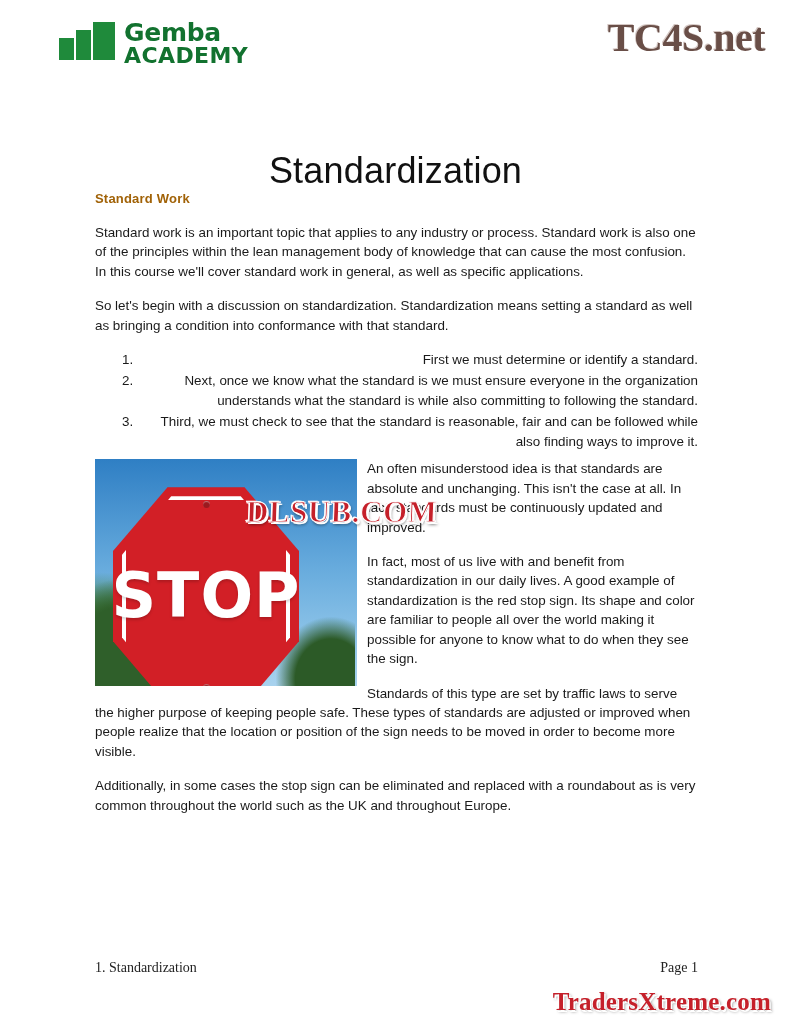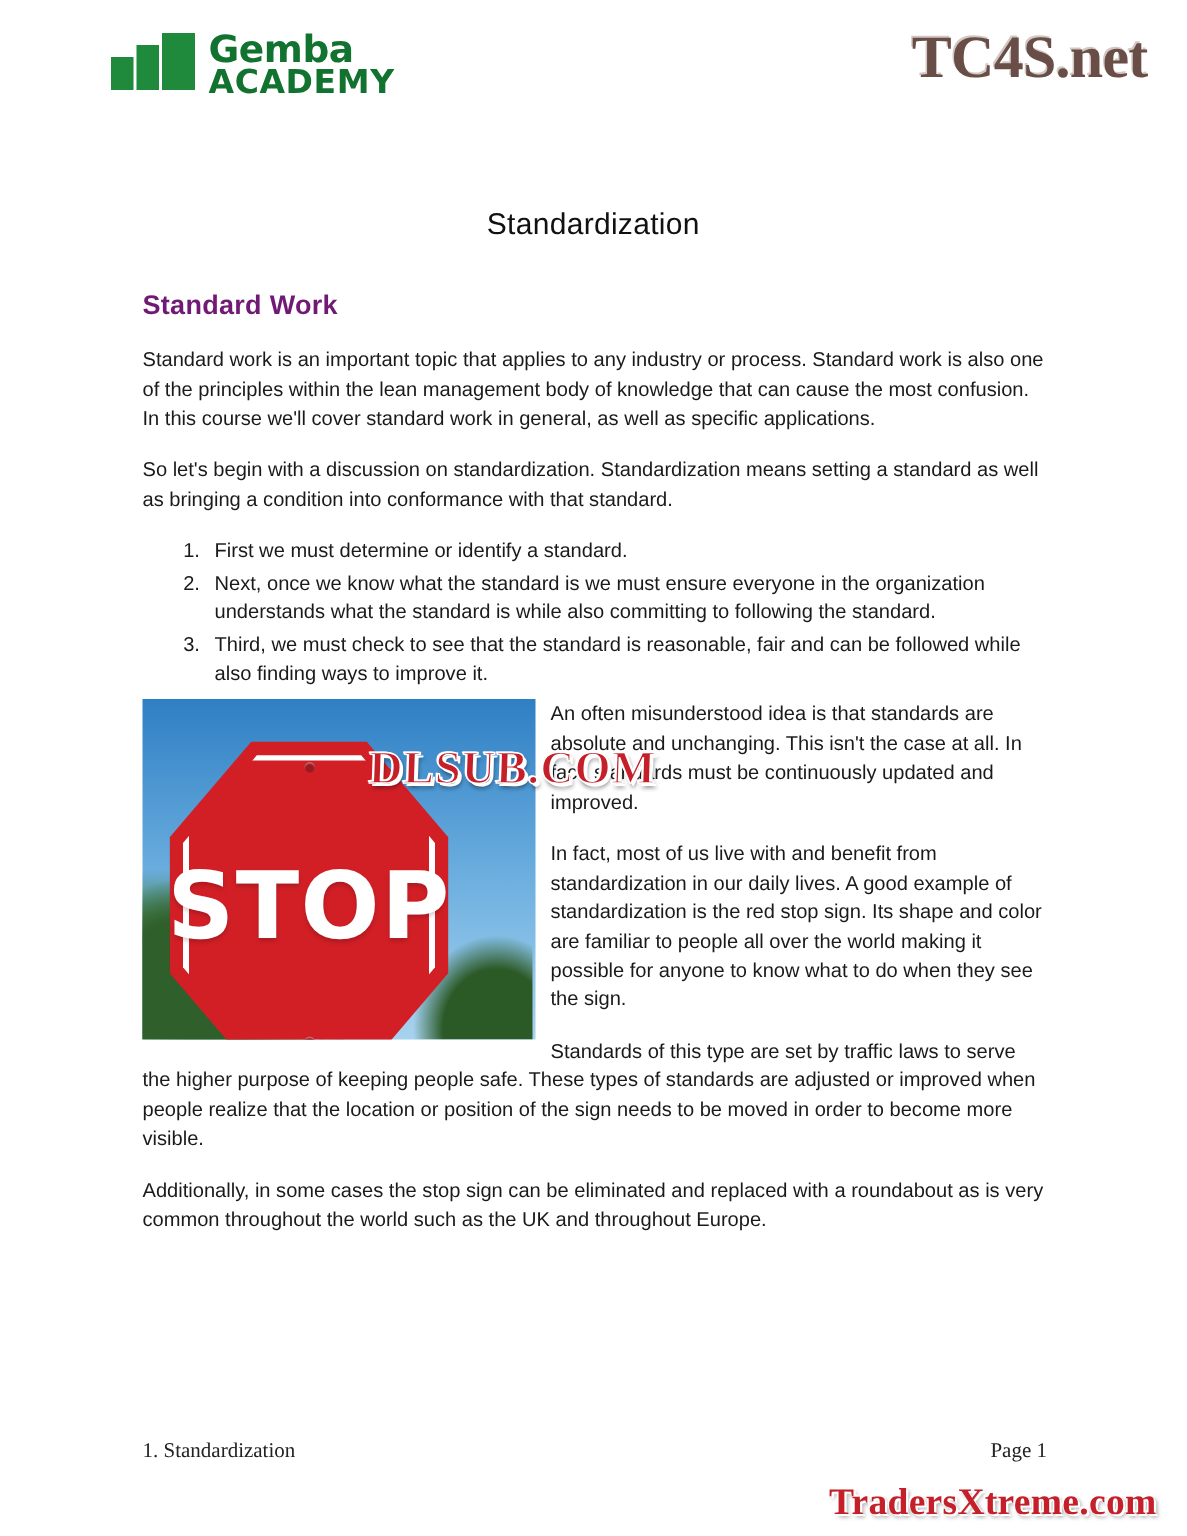--- a/index.html
+++ b/index.html
@@ -24,21 +24,21 @@
   
   .header {
     position: absolute;
     top: 14px;
     left: 0;
     width: 791px;
     height: 72px;
   }
   .logo {
     position: absolute;
-    left: 74px;
+    left: 59px;
     top: 6px;
     display: flex;
     align-items: flex-start;
   }
   .logo-mark {
     width: 56px;
     height: 40px;
     margin-right: 9px;
     position: relative;
   }
@@ -84,47 +84,48 @@
     opacity: 0.92;
   }
 
   
   .doc-title {
     position: absolute;
     top: 126px;
     left: 0;
     width: 791px;
     text-align: center;
-    font-size: 20px;
+    font-size: 36px;
     font-weight: normal;
     color: #111;
     letter-spacing: 0.2px;
   }
   .content {
     position: absolute;
     left: 95px;
     top: 190px;
     width: 603px;
     font-size: 13.4px;
     line-height: 1.45;
     color: #1a1a1a;
   }
   .section-head {
-    color: #701a75;
-    font-weight: bold;
-    font-size: 18px;
+    color: #a16207;
+    font-weight: bold;
+    font-size: 13px;
     margin: 0 0 14px 0;
     letter-spacing: 0.2px;
   }
   p.para {
     margin: 0 0 15px 0;
   }
   ol.steps {
     margin: 0 0 8px 0;
     padding-left: 42px;
+    text-align: right;
   }
   ol.steps li {
     margin-bottom: 2px;
     padding-left: 6px;
   }
 
   
   .media-row {
     position: relative;
     margin-top: 6px;

